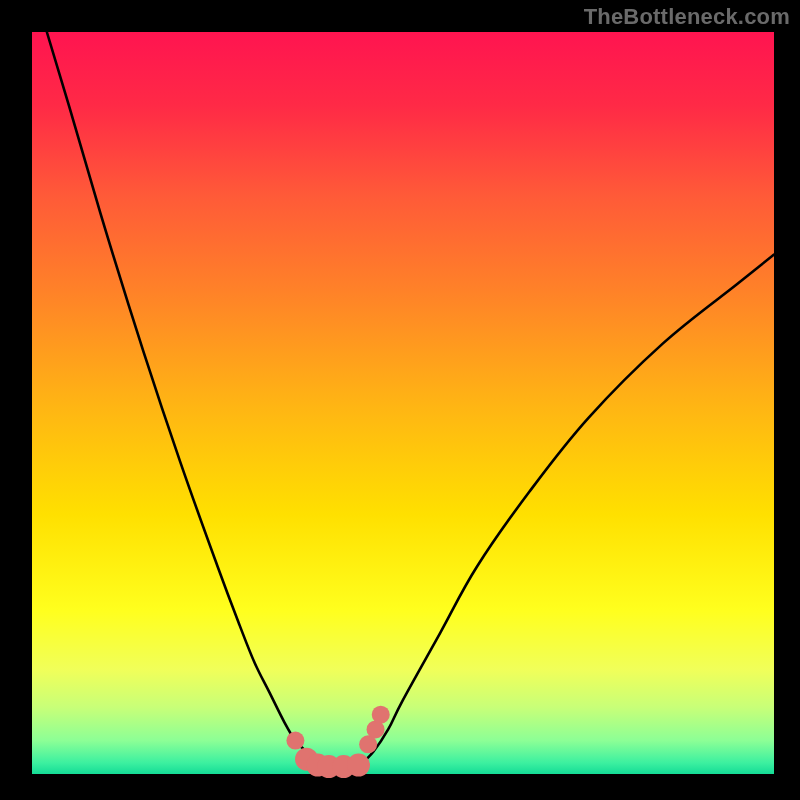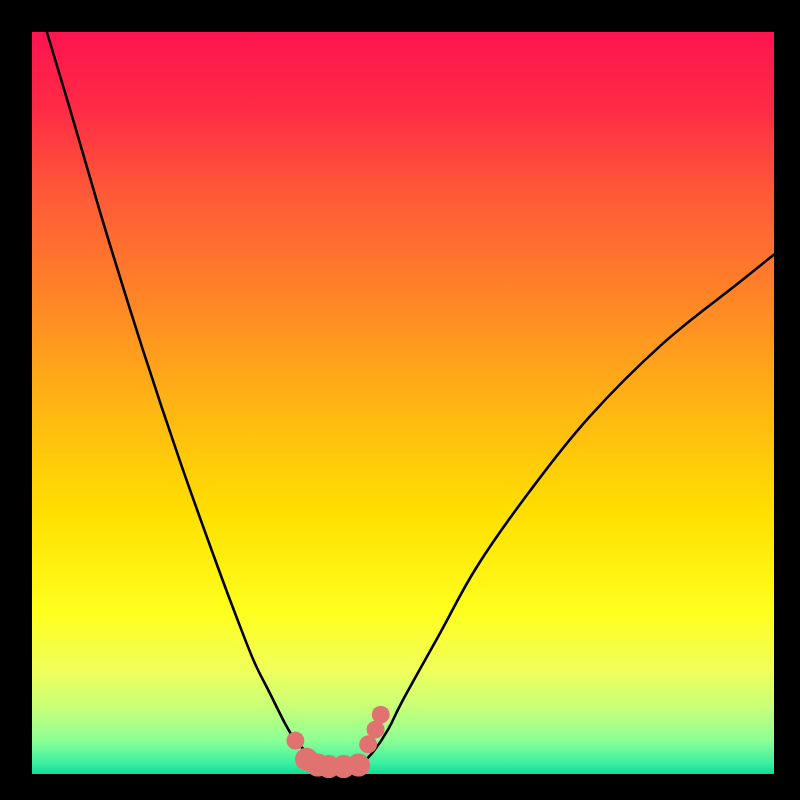--- a/index.html
+++ b/index.html
@@ -30,20 +30,21 @@
 svg {
   position: absolute;
   left: 0;
   top: 0;
 }
 </style>
 </head>
 <body>
 
 <div class="frame">
+  <div class="watermark">TheBottleneck.com</div>
   <svg id="chart-svg" width="800" height="800" viewBox="0 0 800 800">
     <defs>
       <linearGradient id="bg-grad" x1="0" y1="0" x2="0" y2="1">
           <stop offset="0%" stop-color="#ff1450"></stop>
           <stop offset="10%" stop-color="#ff2a46"></stop>
           <stop offset="22%" stop-color="#ff5a38"></stop>
           <stop offset="35%" stop-color="#ff8228"></stop>
           <stop offset="50%" stop-color="#ffb414"></stop>
           <stop offset="65%" stop-color="#ffe000"></stop>
           <stop offset="78%" stop-color="#ffff1e"></stop>

